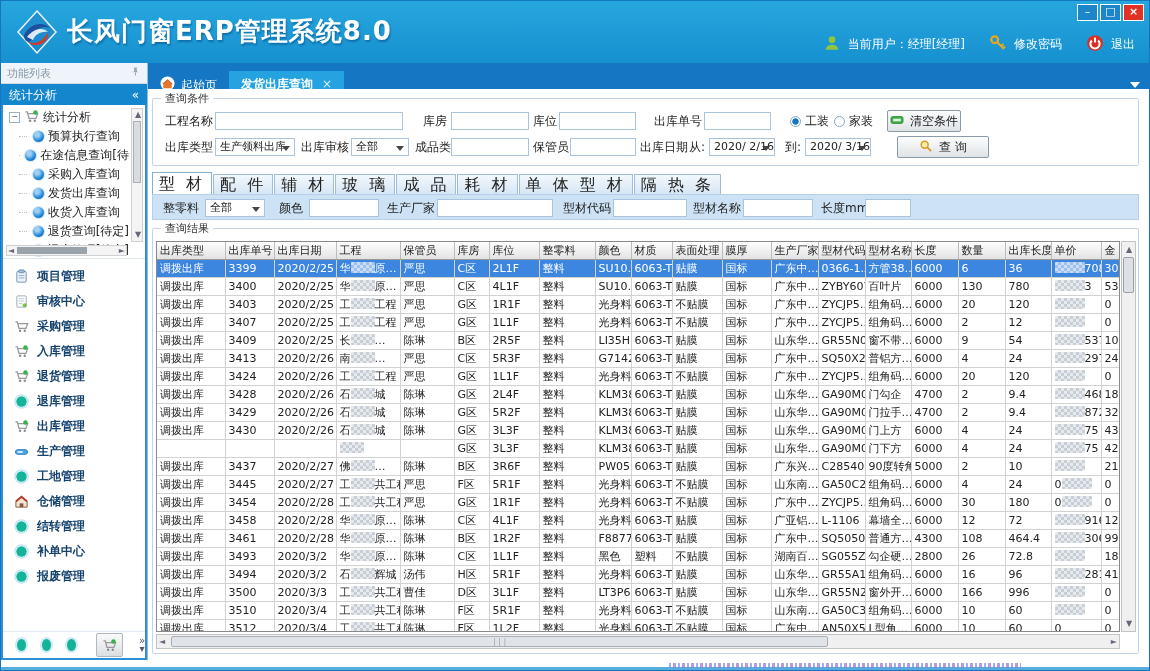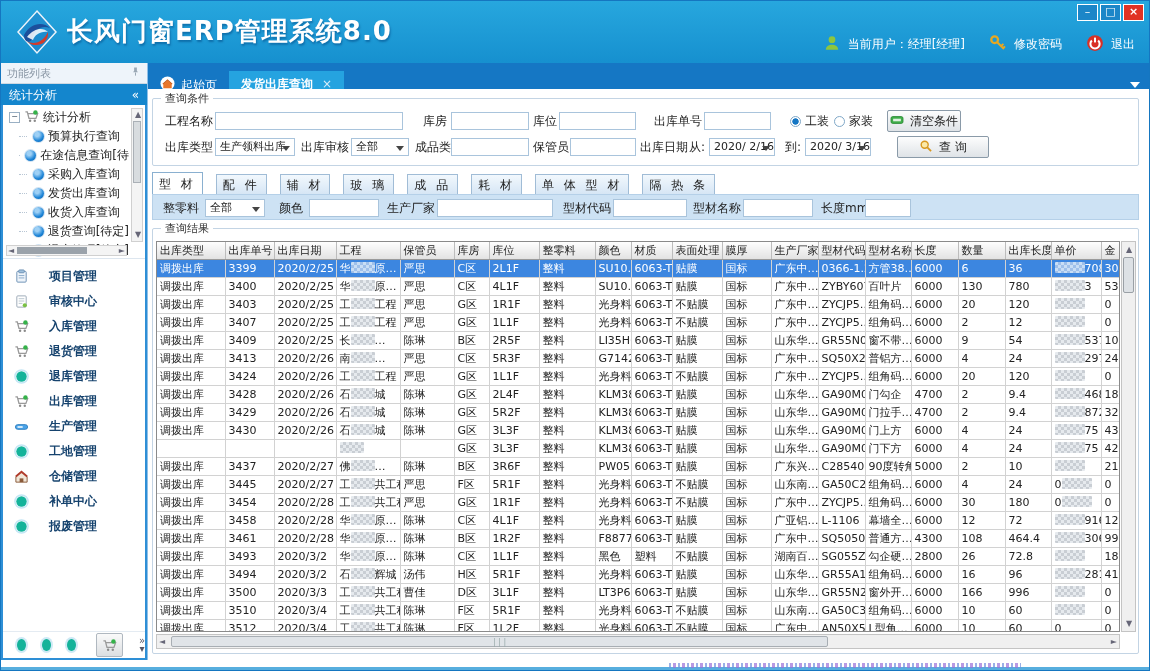--- a/index.html
+++ b/index.html
@@ -33,21 +33,21 @@
   .tree-child{padding-left:10px}
   .tree-child::before{content:"";display:inline-block;width:8px;border-top:1px dotted #b8c6d4;margin-right:2px}
   .bullet{width:11px;height:11px;border-radius:50%;flex:0 0 11px;
           background:radial-gradient(circle at 38% 32%,#9ed0f5 0 20%,#1b83d6 62%,#0f5fa8);box-shadow:0 0 0 1px #cfe2f2}
   .tsv{position:absolute;right:2px;top:3px;bottom:16px;width:12px;background:#f4f4f4;border:1px solid #d0d0d0;box-sizing:border-box}
   .tsv .th{position:absolute;left:1px;right:1px;top:12px;height:60px;background:#d8dcdf;border:1px solid #aab0b6}
   .tsh{position:absolute;left:3px;right:18px;bottom:2px;height:11px;background:#f4f4f4;border:1px solid #d0d0d0;box-sizing:border-box}
   .tsh .th{position:absolute;top:1px;bottom:1px;left:10px;width:70px;background:#9aa2aa}
   .arr{position:absolute;font-size:8px;color:#667;line-height:10px}
   .menu{flex:1;padding-top:5px;overflow:hidden}
-  .menu-item{height:25px;display:flex;align-items:center;gap:20px;padding-left:10px;font-size:12px;
+  .menu-item{height:25px;display:flex;align-items:center;gap:8px;padding-left:10px;font-size:12px;
              font-weight:bold;color:#16436e;white-space:nowrap;cursor:default}
   .menu-item .mi{width:16px;height:16px;flex:0 0 16px;display:flex;align-items:center;justify-content:center}
   .menu-foot{height:26px;border-top:1px solid #e4ebf2;display:flex;align-items:center;gap:16px;padding-left:14px}
   .mf-dot{width:12px;height:12px;border-radius:50%;background:#14b39a;box-shadow:0 0 0 2px #cfe9f5}
   .mf-btn{width:34px;height:22px;border:1px solid #b0b8c0;border-radius:2px;background:linear-gradient(#fafafa,#dcdfe2);
           display:flex;align-items:center;justify-content:center;margin-left:4px}
   .mf-arr{color:#556;font-size:10px;line-height:8px;text-align:center}
 
   
   #main{position:absolute;left:146px;top:62px;right:0;bottom:10px;border-left:1px solid #8fc0e8;box-sizing:border-box;background:#fff}
@@ -70,23 +70,23 @@
   .combo::after{content:"";position:absolute;right:4px;top:7px;border-left:4px solid transparent;
                 border-right:4px solid transparent;border-top:5px solid #444}
   .btn{position:absolute;height:22px;border:1px solid #8a9aa8;border-radius:2px;box-sizing:border-box;
        background:linear-gradient(#fdfdfd,#dfe3e7);display:flex;align-items:center;gap:6px;justify-content:center;
        font-size:12px;cursor:default}
   .radio{position:absolute;display:flex;align-items:center;gap:4px;font-size:12px;line-height:18px}
   .rdot{width:11px;height:11px;border-radius:50%;border:1px solid #7fa8c8;background:#fff;box-sizing:border-box}
   .rdot.on{background:radial-gradient(circle,#1576c4 0 45%,#fff 55%)}
 
   .mtabs{position:absolute;left:4px;top:83px;right:10px;height:22px;display:flex;align-items:flex-end}
-  .mtab{height:20px;line-height:20px;text-align:center;font-size:12px;letter-spacing:3px;
+  .mtab{height:20px;line-height:20px;text-align:center;font-size:16px;letter-spacing:3px;
         background:linear-gradient(#f2f8fd,#d6e6f5);border:1px solid #a0bcd6;border-bottom:none;
-        margin-right:13px;padding:0 6px;box-sizing:border-box;cursor:default;white-space:nowrap}
+        margin-right:1px;padding:0 6px;box-sizing:border-box;cursor:default;white-space:nowrap}
   .mtab.active{background:#fff;height:22px;line-height:22px;border-color:#8ab0d0;position:relative;z-index:2}
   .subfilter{position:absolute;left:4px;top:105px;right:10px;height:26px;background:#cde2f4;border:1px solid #b5d0e8;box-sizing:border-box}
 
   #rbox{left:4px;top:139px;right:10px;bottom:6px}
   .tblwrap{position:absolute;left:3px;top:12px;right:18px;bottom:21px;overflow:hidden;border:1px solid #8a8a8a;background:#fff}
   table{border-collapse:collapse;table-layout:fixed;font-size:11px}
   th{height:17px;background:linear-gradient(#fefefe,#e2e2e2);border-right:1px solid #bcbcbc;border-bottom:1px solid #9a9a9a;
      font-weight:normal;text-align:left;padding:0 3px;white-space:nowrap;overflow:hidden}
   td{height:17px;border-right:1px solid #d2d2d2;border-bottom:1px solid #d2d2d2;padding:0 3px;
      white-space:nowrap;overflow:hidden}
@@ -244,54 +244,64 @@
               </svg>
             </span>
             <span>审核中心</span>
           </div>
           <div class="menu-item">
             <span class="mi">
               <svg width="15" height="15" viewBox="0 0 16 16" xmlns="http://www.w3.org/2000/svg">
                 <path d="M1.5 3h2l1.8 7h7.4l1.8-5H4.4" fill="none" stroke="#9a9a9a" stroke-width="1.4"></path>
                 <circle cx="6.5" cy="12.6" r="1.3" fill="#8a8a8a"></circle>
                 <circle cx="11.5" cy="12.6" r="1.3" fill="#8a8a8a"></circle>
-                <circle cx="12.2" cy="3.8" r="2.4" fill="#35b24a"></circle>
-              </svg>
-            </span>
-            <span>入库管理</span>
+              </svg>
+            </span>
+            <span>采购管理</span>
           </div>
           <div class="menu-item">
             <span class="mi">
               <svg width="15" height="15" viewBox="0 0 16 16" xmlns="http://www.w3.org/2000/svg">
                 <path d="M1.5 3h2l1.8 7h7.4l1.8-5H4.4" fill="none" stroke="#9a9a9a" stroke-width="1.4"></path>
                 <circle cx="6.5" cy="12.6" r="1.3" fill="#8a8a8a"></circle>
                 <circle cx="11.5" cy="12.6" r="1.3" fill="#8a8a8a"></circle>
                 <circle cx="12.2" cy="3.8" r="2.4" fill="#35b24a"></circle>
               </svg>
             </span>
-            <span>退货管理</span>
-          </div>
-          <div class="menu-item">
-            <span class="mi">
-              <svg width="15" height="15" viewBox="0 0 16 16" xmlns="http://www.w3.org/2000/svg">
-                <circle cx="8" cy="8" r="5.6" fill="#14b39a"></circle>
-                <circle cx="8" cy="8" r="7" fill="none" stroke="#c4e6f4" stroke-width="1.6"></circle>
-              </svg>
-            </span>
-            <span>退库管理</span>
+            <span>入库管理</span>
           </div>
           <div class="menu-item">
             <span class="mi">
               <svg width="15" height="15" viewBox="0 0 16 16" xmlns="http://www.w3.org/2000/svg">
                 <path d="M1.5 3h2l1.8 7h7.4l1.8-5H4.4" fill="none" stroke="#9a9a9a" stroke-width="1.4"></path>
                 <circle cx="6.5" cy="12.6" r="1.3" fill="#8a8a8a"></circle>
                 <circle cx="11.5" cy="12.6" r="1.3" fill="#8a8a8a"></circle>
                 <circle cx="12.2" cy="3.8" r="2.4" fill="#35b24a"></circle>
               </svg>
             </span>
+            <span>退货管理</span>
+          </div>
+          <div class="menu-item">
+            <span class="mi">
+              <svg width="15" height="15" viewBox="0 0 16 16" xmlns="http://www.w3.org/2000/svg">
+                <circle cx="8" cy="8" r="5.6" fill="#14b39a"></circle>
+                <circle cx="8" cy="8" r="7" fill="none" stroke="#c4e6f4" stroke-width="1.6"></circle>
+              </svg>
+            </span>
+            <span>退库管理</span>
+          </div>
+          <div class="menu-item">
+            <span class="mi">
+              <svg width="15" height="15" viewBox="0 0 16 16" xmlns="http://www.w3.org/2000/svg">
+                <path d="M1.5 3h2l1.8 7h7.4l1.8-5H4.4" fill="none" stroke="#9a9a9a" stroke-width="1.4"></path>
+                <circle cx="6.5" cy="12.6" r="1.3" fill="#8a8a8a"></circle>
+                <circle cx="11.5" cy="12.6" r="1.3" fill="#8a8a8a"></circle>
+                <circle cx="12.2" cy="3.8" r="2.4" fill="#35b24a"></circle>
+              </svg>
+            </span>
             <span>出库管理</span>
           </div>
           <div class="menu-item">
             <span class="mi">
               <svg width="15" height="15" viewBox="0 0 16 16" xmlns="http://www.w3.org/2000/svg">
                 <rect x="1.5" y="6" width="13" height="5" rx="2.5" fill="#4aa3e8" stroke="#2f7fc0"></rect>
                 <rect x="3.5" y="7.5" width="6" height="2" rx="1" fill="#cfe8fa"></rect>
               </svg>
             </span>
             <span>生产管理</span>
@@ -307,20 +317,29 @@
           </div>
           <div class="menu-item">
             <span class="mi">
               <svg width="15" height="15" viewBox="0 0 16 16" xmlns="http://www.w3.org/2000/svg">
                 <path d="M2 8l6-5 6 5v6H2z" fill="#f0e6d8" stroke="#8a5a3a"></path>
                 <path d="M2 8l6-5 6 5" fill="none" stroke="#b03a2a" stroke-width="2"></path>
                 <rect x="6" y="10" width="4" height="4" fill="#8a5a3a"></rect>
               </svg>
             </span>
             <span>仓储管理</span>
+          </div>
+          <div class="menu-item">
+            <span class="mi">
+              <svg width="15" height="15" viewBox="0 0 16 16" xmlns="http://www.w3.org/2000/svg">
+                <circle cx="8" cy="8" r="5.6" fill="#14b39a"></circle>
+                <circle cx="8" cy="8" r="7" fill="none" stroke="#c4e6f4" stroke-width="1.6"></circle>
+              </svg>
+            </span>
+            <span>结转管理</span>
           </div>
           <div class="menu-item">
             <span class="mi">
               <svg width="15" height="15" viewBox="0 0 16 16" xmlns="http://www.w3.org/2000/svg">
                 <circle cx="8" cy="8" r="5.6" fill="#14b39a"></circle>
                 <circle cx="8" cy="8" r="7" fill="none" stroke="#c4e6f4" stroke-width="1.6"></circle>
               </svg>
             </span>
             <span>补单中心</span>
           </div>

